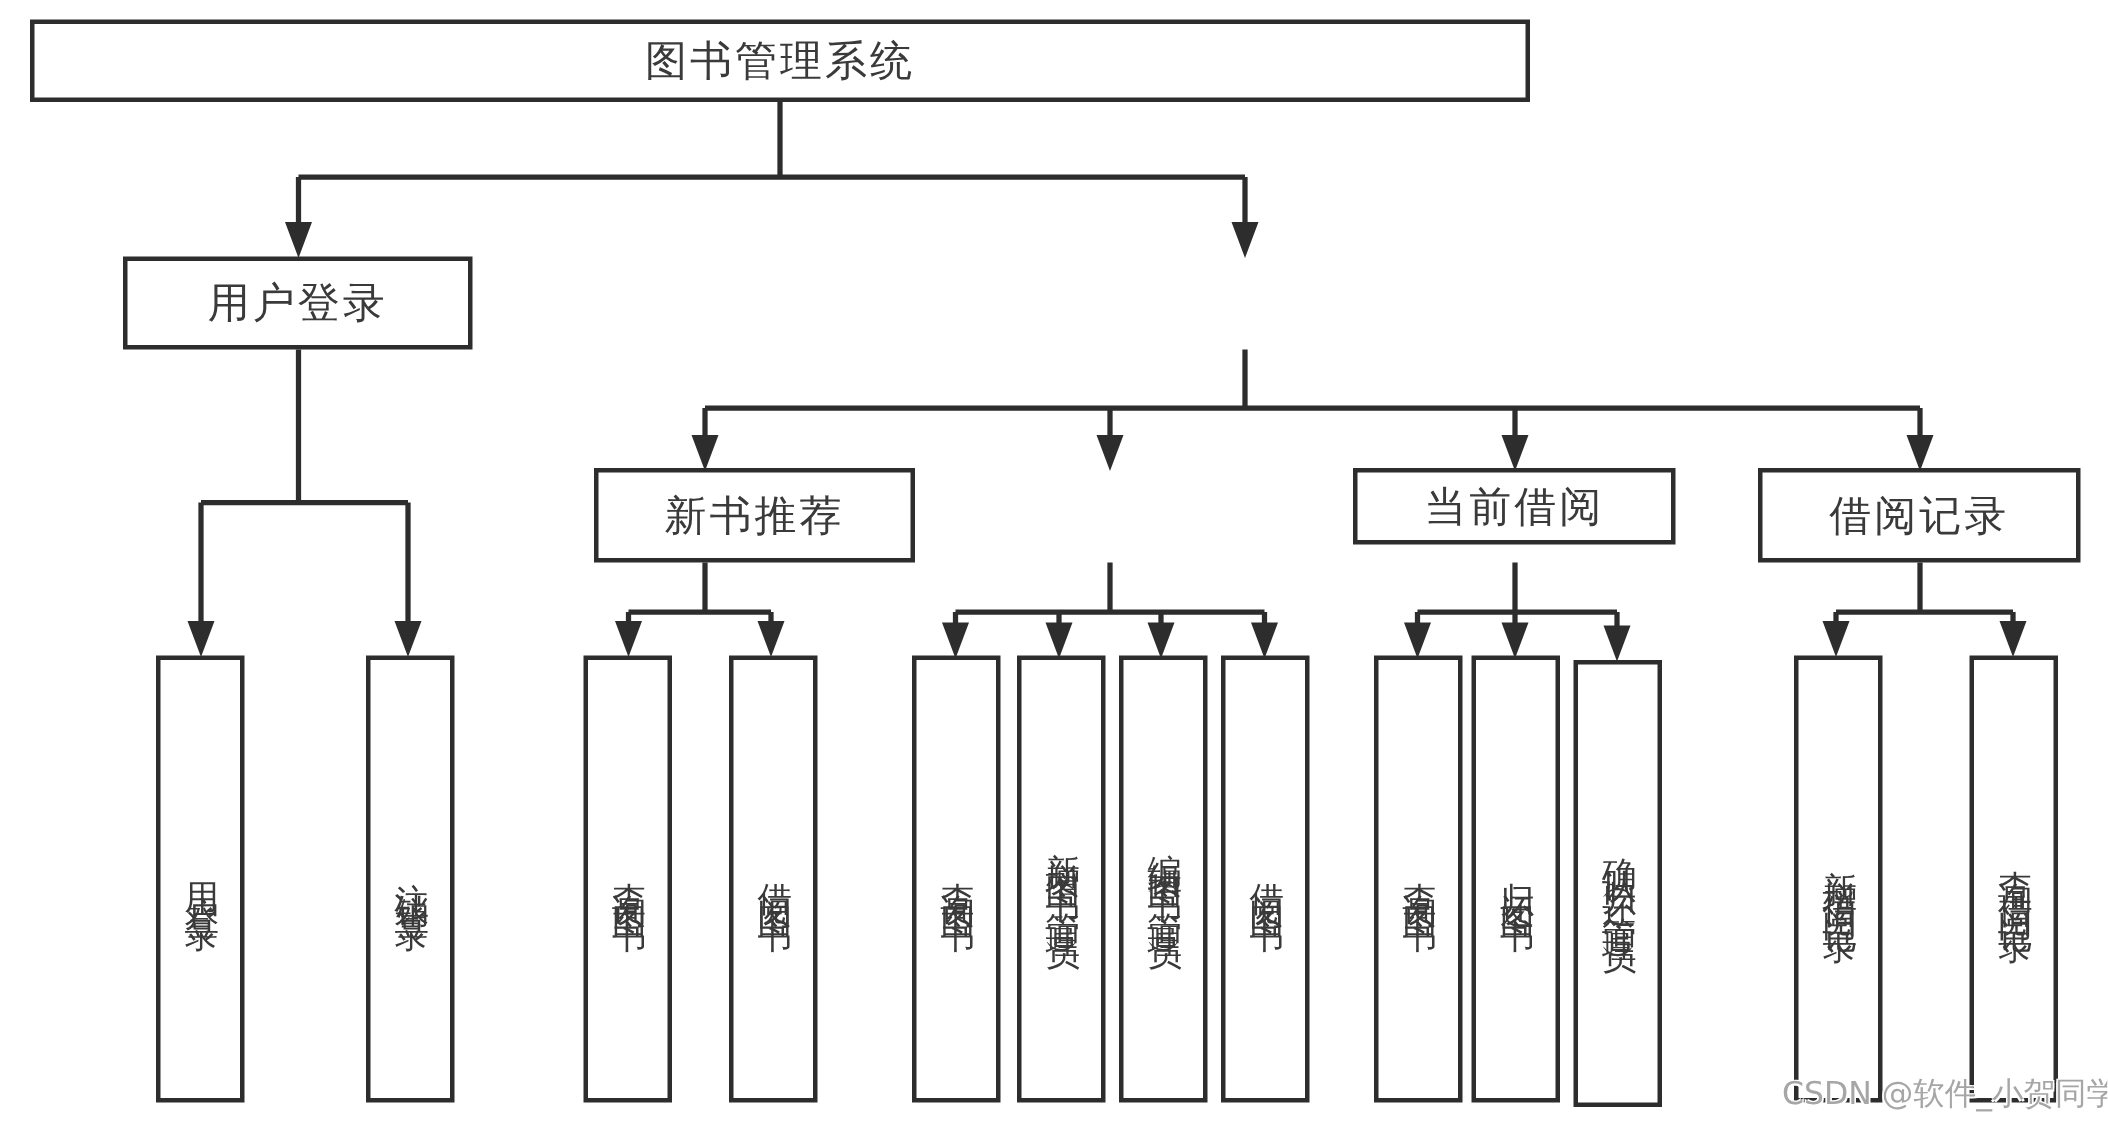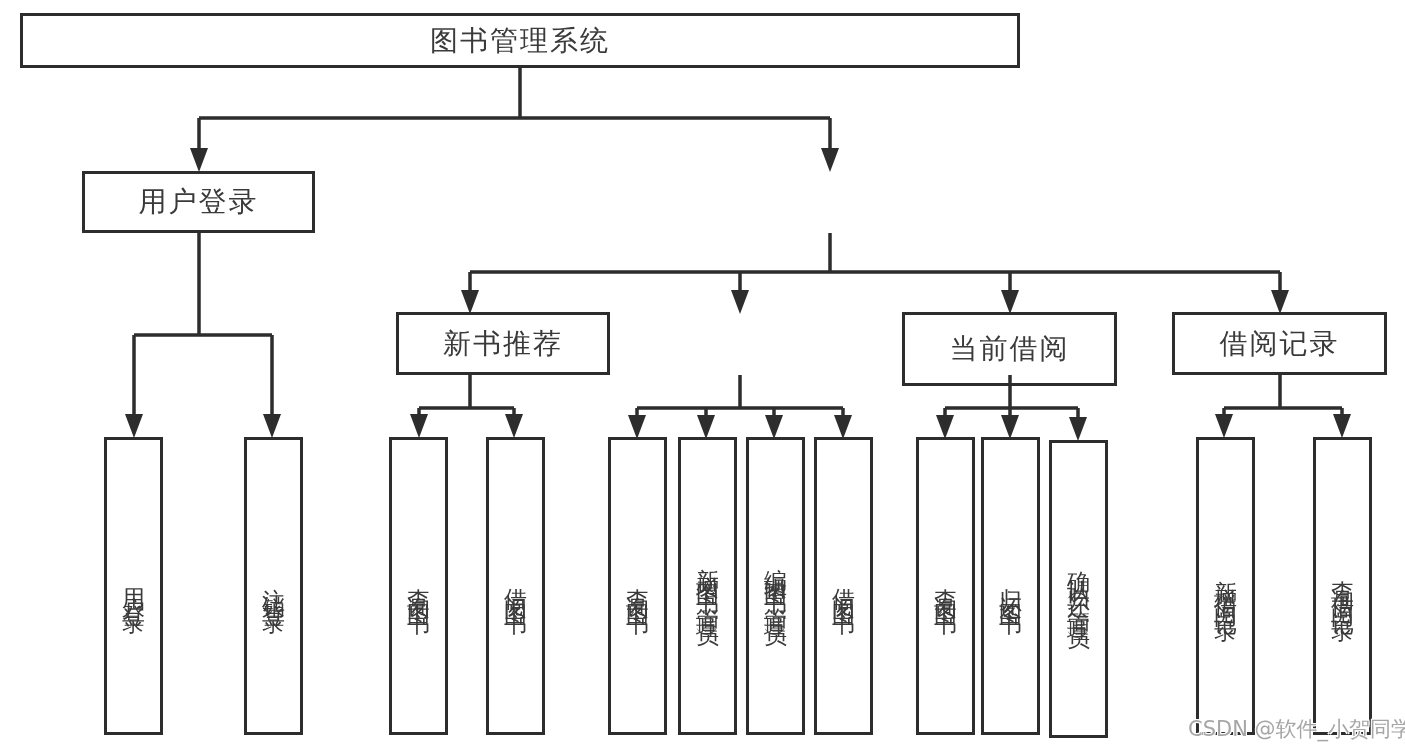--- a/index.html
+++ b/index.html
@@ -102,21 +102,21 @@
       <polygon points="1215,414 1233,414 1224,438"></polygon>
       <polygon points="1333,414 1351,414 1342,438"></polygon>
     </g>
   </svg>
 
   <div class="box hbox" style="left:20px; top:13px; width:1000px; height:55px;">图书管理系统</div>
 
   <div class="box hbox" style="left:82px; top:171px; width:233px; height:62px;">用户登录</div>
 
   <div class="box hbox" style="left:363px; top:312px; width:214px; height:63px;margin-left:33px;">新书推荐</div>
-  <div class="box hbox" style="left:902px; top:312px; width:215px; height:74px;">当前借阅</div>
+  <div class="box hbox" style="left:902px; top:312px; width:215px; height:51px;">当前借阅</div>
   <div class="box hbox" style="left:1172px; top:312px; width:215px; height:63px;">借阅记录</div>
 
   <div class="box vbox" style="left:104px;">用户登录</div>
   <div class="box vbox" style="left:244px;">注销登录</div>
 
   <div class="box vbox" style="left:389px;">查询图书</div>
   <div class="box vbox" style="left:486px;">借阅图书</div>
 
   <div class="box vbox" style="left:608px;">查询图书</div>
   <div class="box vbox" style="left:678px;">新增图书（管理员）</div>

